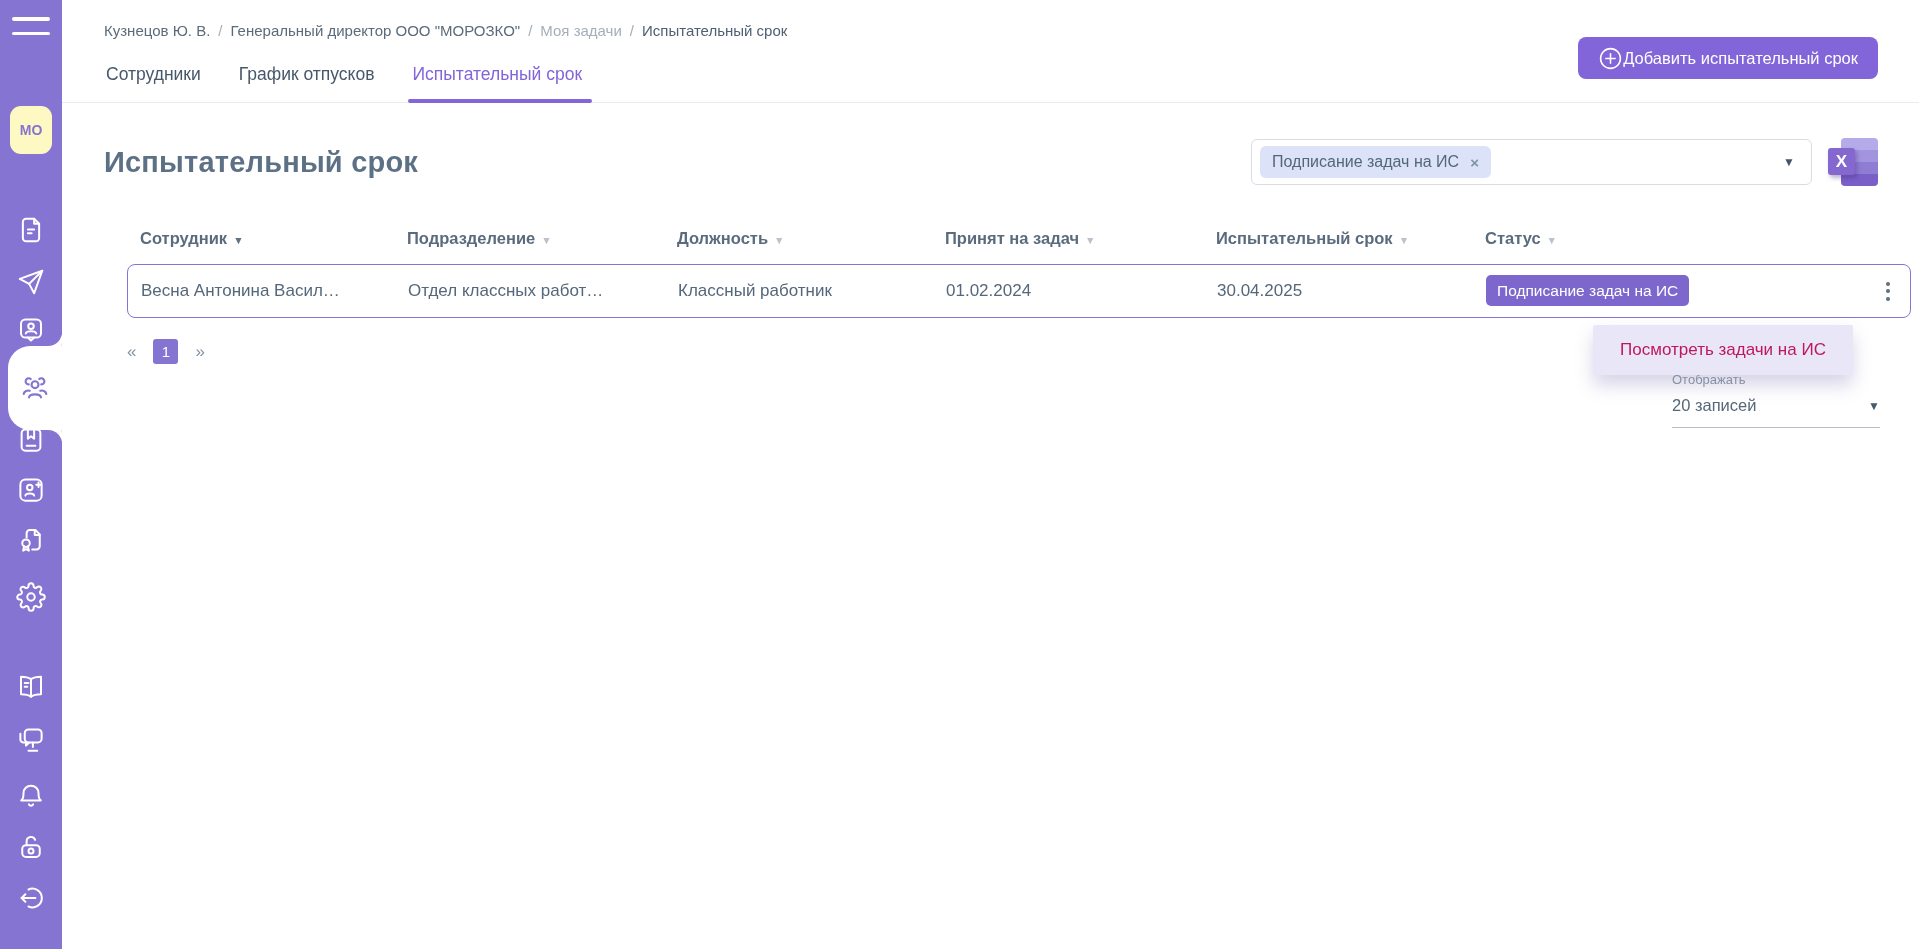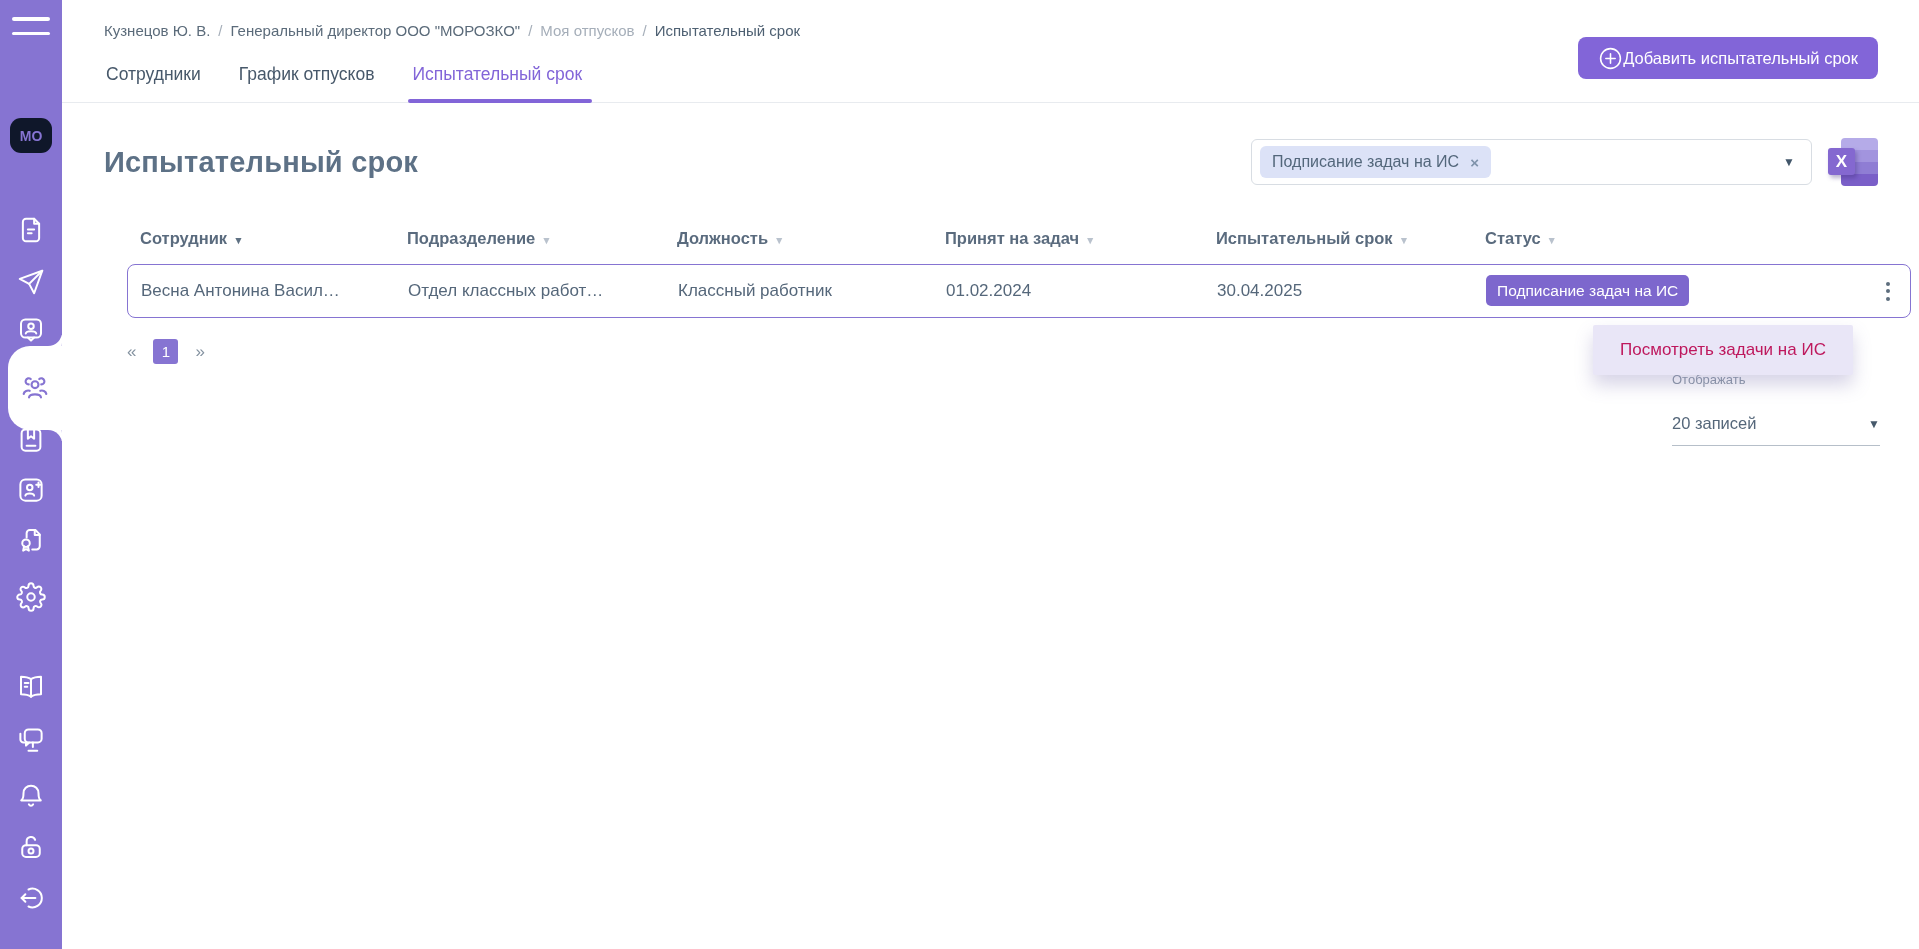--- a/index.html
+++ b/index.html
@@ -11,21 +11,21 @@
   html,body{background:#fff;}
   body{font-family:"Liberation Sans",sans-serif;}
   .app{position:relative;width:1919px;height:949px;background:#fff;overflow:hidden;}
 
   
   .sidebar{position:absolute;left:0;top:0;width:62px;height:100%;background:var(--sidebar);z-index:3;}
   .s-item{position:absolute;left:16px;width:30px;height:30px;display:flex;align-items:center;justify-content:center;cursor:pointer;}
   .s-item svg{width:30px;height:30px;stroke:#fff;fill:none;stroke-width:1.6;stroke-linecap:round;stroke-linejoin:round;}
   .hamburger{position:absolute;left:12px;top:17px;width:38px;cursor:pointer;}
   .hamburger i{display:block;height:3.5px;background:#fff;border-radius:2px;margin-bottom:11px;}
-  .avatar{position:absolute;left:10px;top:118px;width:42px;height:35px;background:#0f172a;border-radius:11px;
+  .avatar{position:absolute;left:10px;top:106px;width:42px;height:48px;background:#fef9c3;border-radius:11px;
           display:flex;align-items:center;justify-content:center;font-weight:bold;font-size:14px;color:var(--sidebar);cursor:pointer;}
   .s-active{position:absolute;left:8px;top:346px;width:54px;height:84px;background:#fff;border-radius:22px 0 0 22px;
             display:flex;align-items:center;justify-content:center;cursor:pointer;}
   .s-active::before{content:"";position:absolute;top:-22px;right:0;width:22px;height:22px;border-bottom-right-radius:14px;box-shadow:0 11px 0 0 #fff;}
   .s-active::after{content:"";position:absolute;bottom:-22px;right:0;width:22px;height:22px;border-top-right-radius:14px;box-shadow:0 -11px 0 0 #fff;}
   .s-active svg{width:32px;height:32px;stroke:var(--sidebar);fill:none;stroke-width:1.6;stroke-linecap:round;stroke-linejoin:round;}
 
   
   .main{position:absolute;left:62px;top:0;right:0;height:100%;}
   .breadcrumb{display:flex;align-items:center;gap:8px;padding:22px 360px 0 42px;font-size:15px;color:#5b6b7a;white-space:nowrap;}
@@ -72,21 +72,21 @@
   .kebab{display:flex;flex-direction:column;gap:3.5px;align-items:center;cursor:pointer;padding:6px;}
   .kebab i{width:4px;height:4px;border-radius:50%;background:#5d6d7d;}
 
   .total{margin:45px 0 0 65px;font-size:16.5px;color:var(--text);}
   .pagination{margin:21px 0 0 65px;display:flex;align-items:center;gap:17px;font-size:17px;color:#8492a0;}
   .pg-arrow{cursor:pointer;}
   .page-cur{width:25px;height:25px;background:var(--sidebar);color:#fff;display:flex;align-items:center;justify-content:center;border-radius:3px;font-size:15px;cursor:pointer;}
 
   .display-select{position:absolute;top:372px;right:39px;width:208px;border-bottom:1px solid #b6bfc9;padding-bottom:12px;z-index:5;cursor:pointer;}
   .ds-label{font-size:13px;color:#8e9aa7;}
-  .ds-row{display:flex;justify-content:space-between;align-items:center;margin-top:27px;font-size:16.5px;color:var(--text);}
+  .ds-row{display:flex;justify-content:space-between;align-items:center;margin-top:9px;font-size:16.5px;color:var(--text);}
   .ds-arrow{font-size:12px;color:#46596b;}
 
   .context-menu{position:absolute;top:325px;left:1593px;width:260px;background:var(--menuBg);border-radius:2px;
                 box-shadow:0 10px 18px rgba(110,100,170,.28);z-index:10;}
   .cm-item{height:50px;display:flex;align-items:center;justify-content:center;font-size:17px;color:#be185d;cursor:pointer;}
 </style>
 </head>
 <body>
 
 <div class="app">
@@ -200,21 +200,21 @@
     </div>
   </aside>
 
   <main class="main">
 
     <div class="breadcrumb">
       <span class="bc">Кузнецов Ю. В.</span>
       <span class="bc-sep">/</span>
       <span class="bc">Генеральный директор ООО "МОРОЗКО"</span>
       <span class="bc-sep">/</span>
-      <span class="bc bc-muted">Моя отпусков</span>
+      <span class="bc bc-muted">Моя задачи</span>
       <span class="bc-sep">/</span>
       <span class="bc-cur">Испытательный срок</span>
     </div>
 
     <nav class="tabs">
       <div class="tab">Сотрудники</div>
       <div class="tab">График отпусков</div>
       <div class="tab active">Испытательный срок</div>
     </nav>
 

